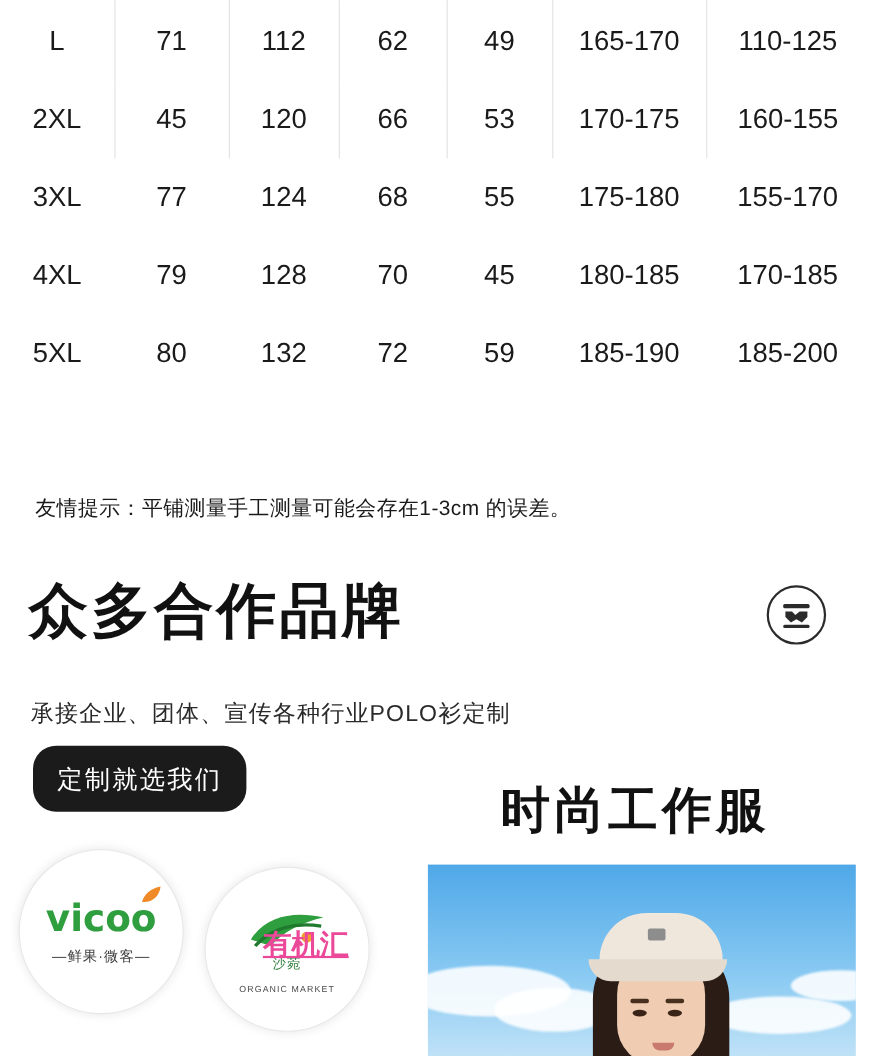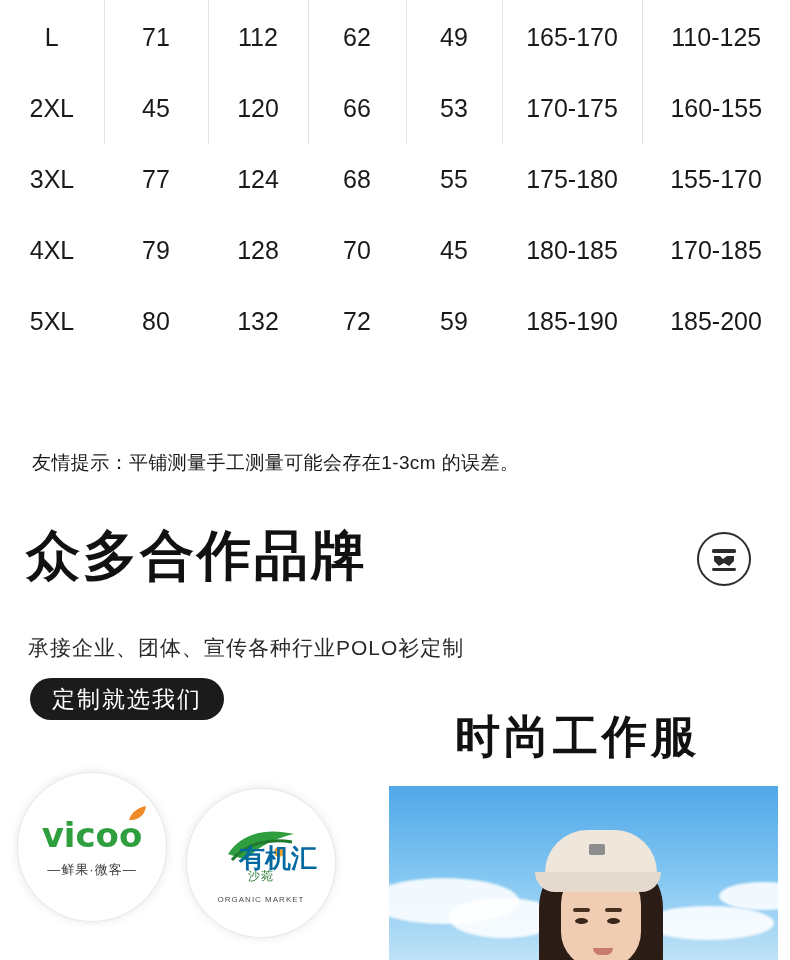--- a/index.html
+++ b/index.html
@@ -104,21 +104,21 @@
     top: 634px;
     font-size: 21px;
     color: #2a2a2a;
     letter-spacing: 1px;
   }
 
   .pill {
     position: absolute;
     left: 30px;
     top: 678px;
-    height: 42px;
+    height: 60px;
     padding: 0 22px;
     background: #1b1b1b;
     color: #fff;
     border-radius: 21px;
     display: flex;
     align-items: center;
     font-size: 23px;
     letter-spacing: 2px;
     box-sizing: border-box;
   }
@@ -190,23 +190,24 @@
     font-size: 8px;
     color: #4b4b4b;
     letter-spacing: 1px;
     margin-top: 10px;
   }
   .organic-big {
     position: absolute;
     left: 52px;
     top: 52px;
     font-size: 26px;
-    color: #0369a1;
+    color: #ec4899;
     font-weight: bold;
     letter-spacing: 0px;
+    text-decoration: underline;
   }
 
   
   .photo {
     position: absolute;
     left: 389px;
     top: 786px;
     width: 389px;
     height: 174px;
     overflow: hidden;

